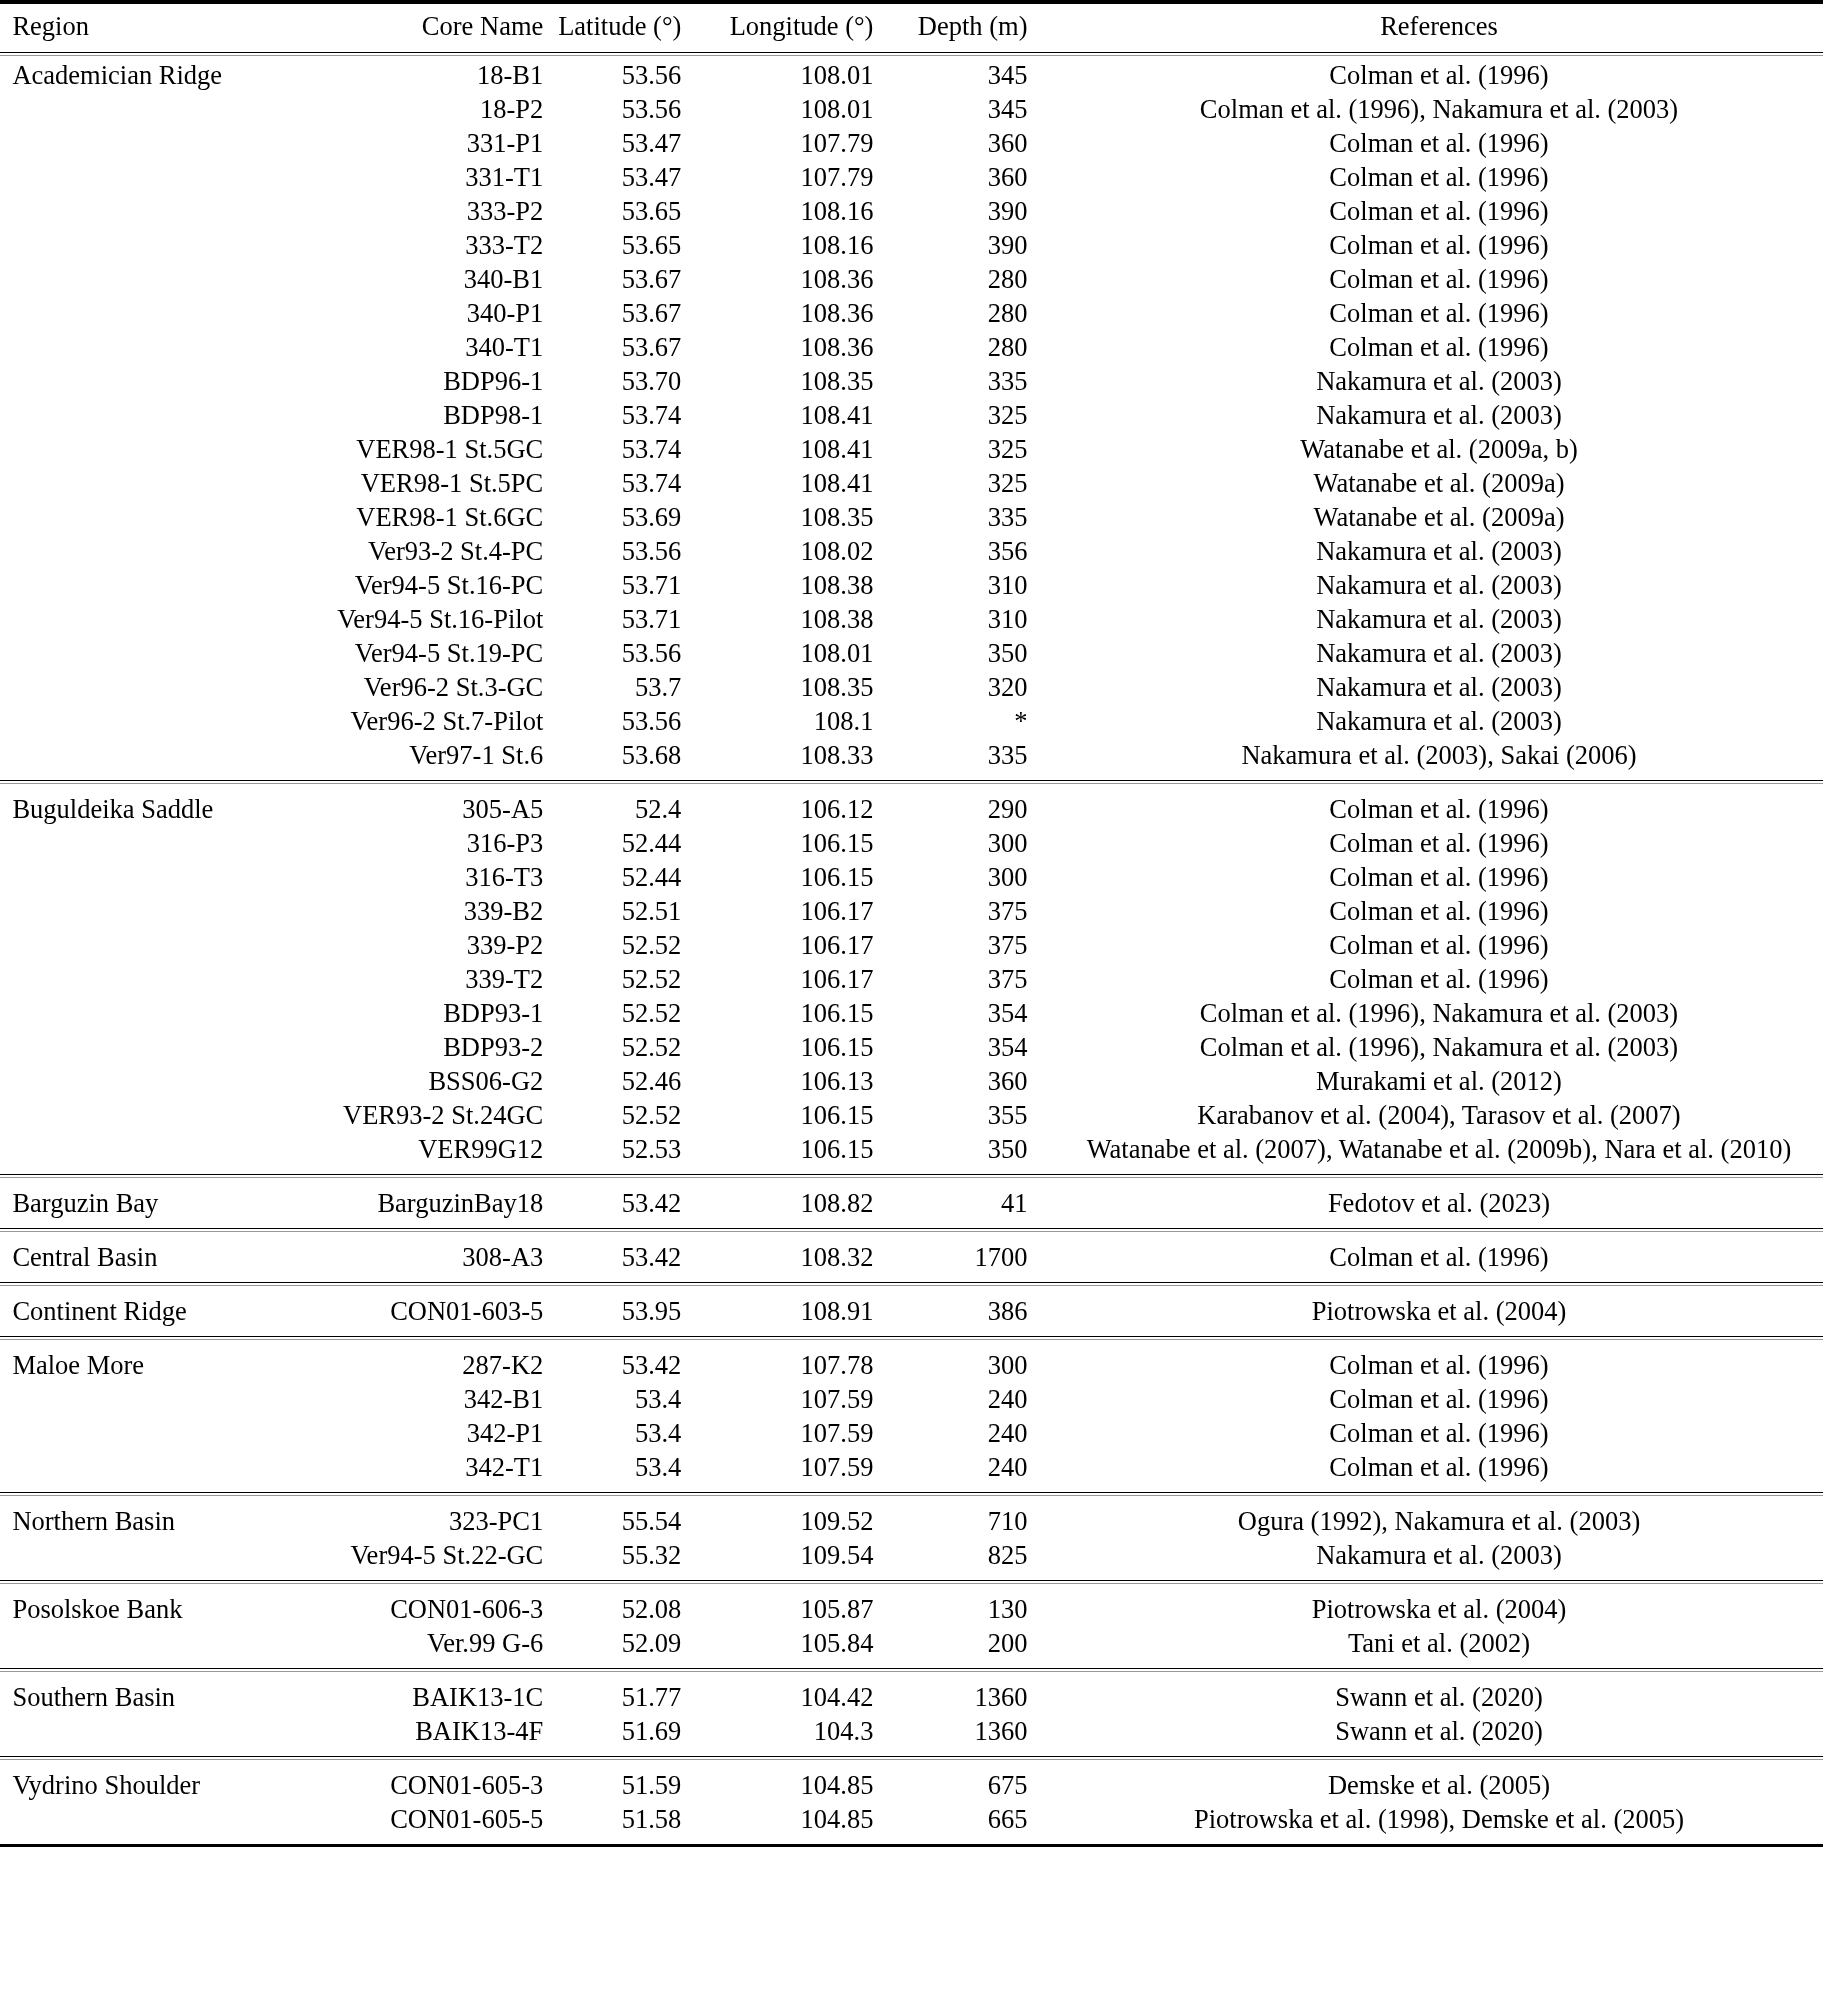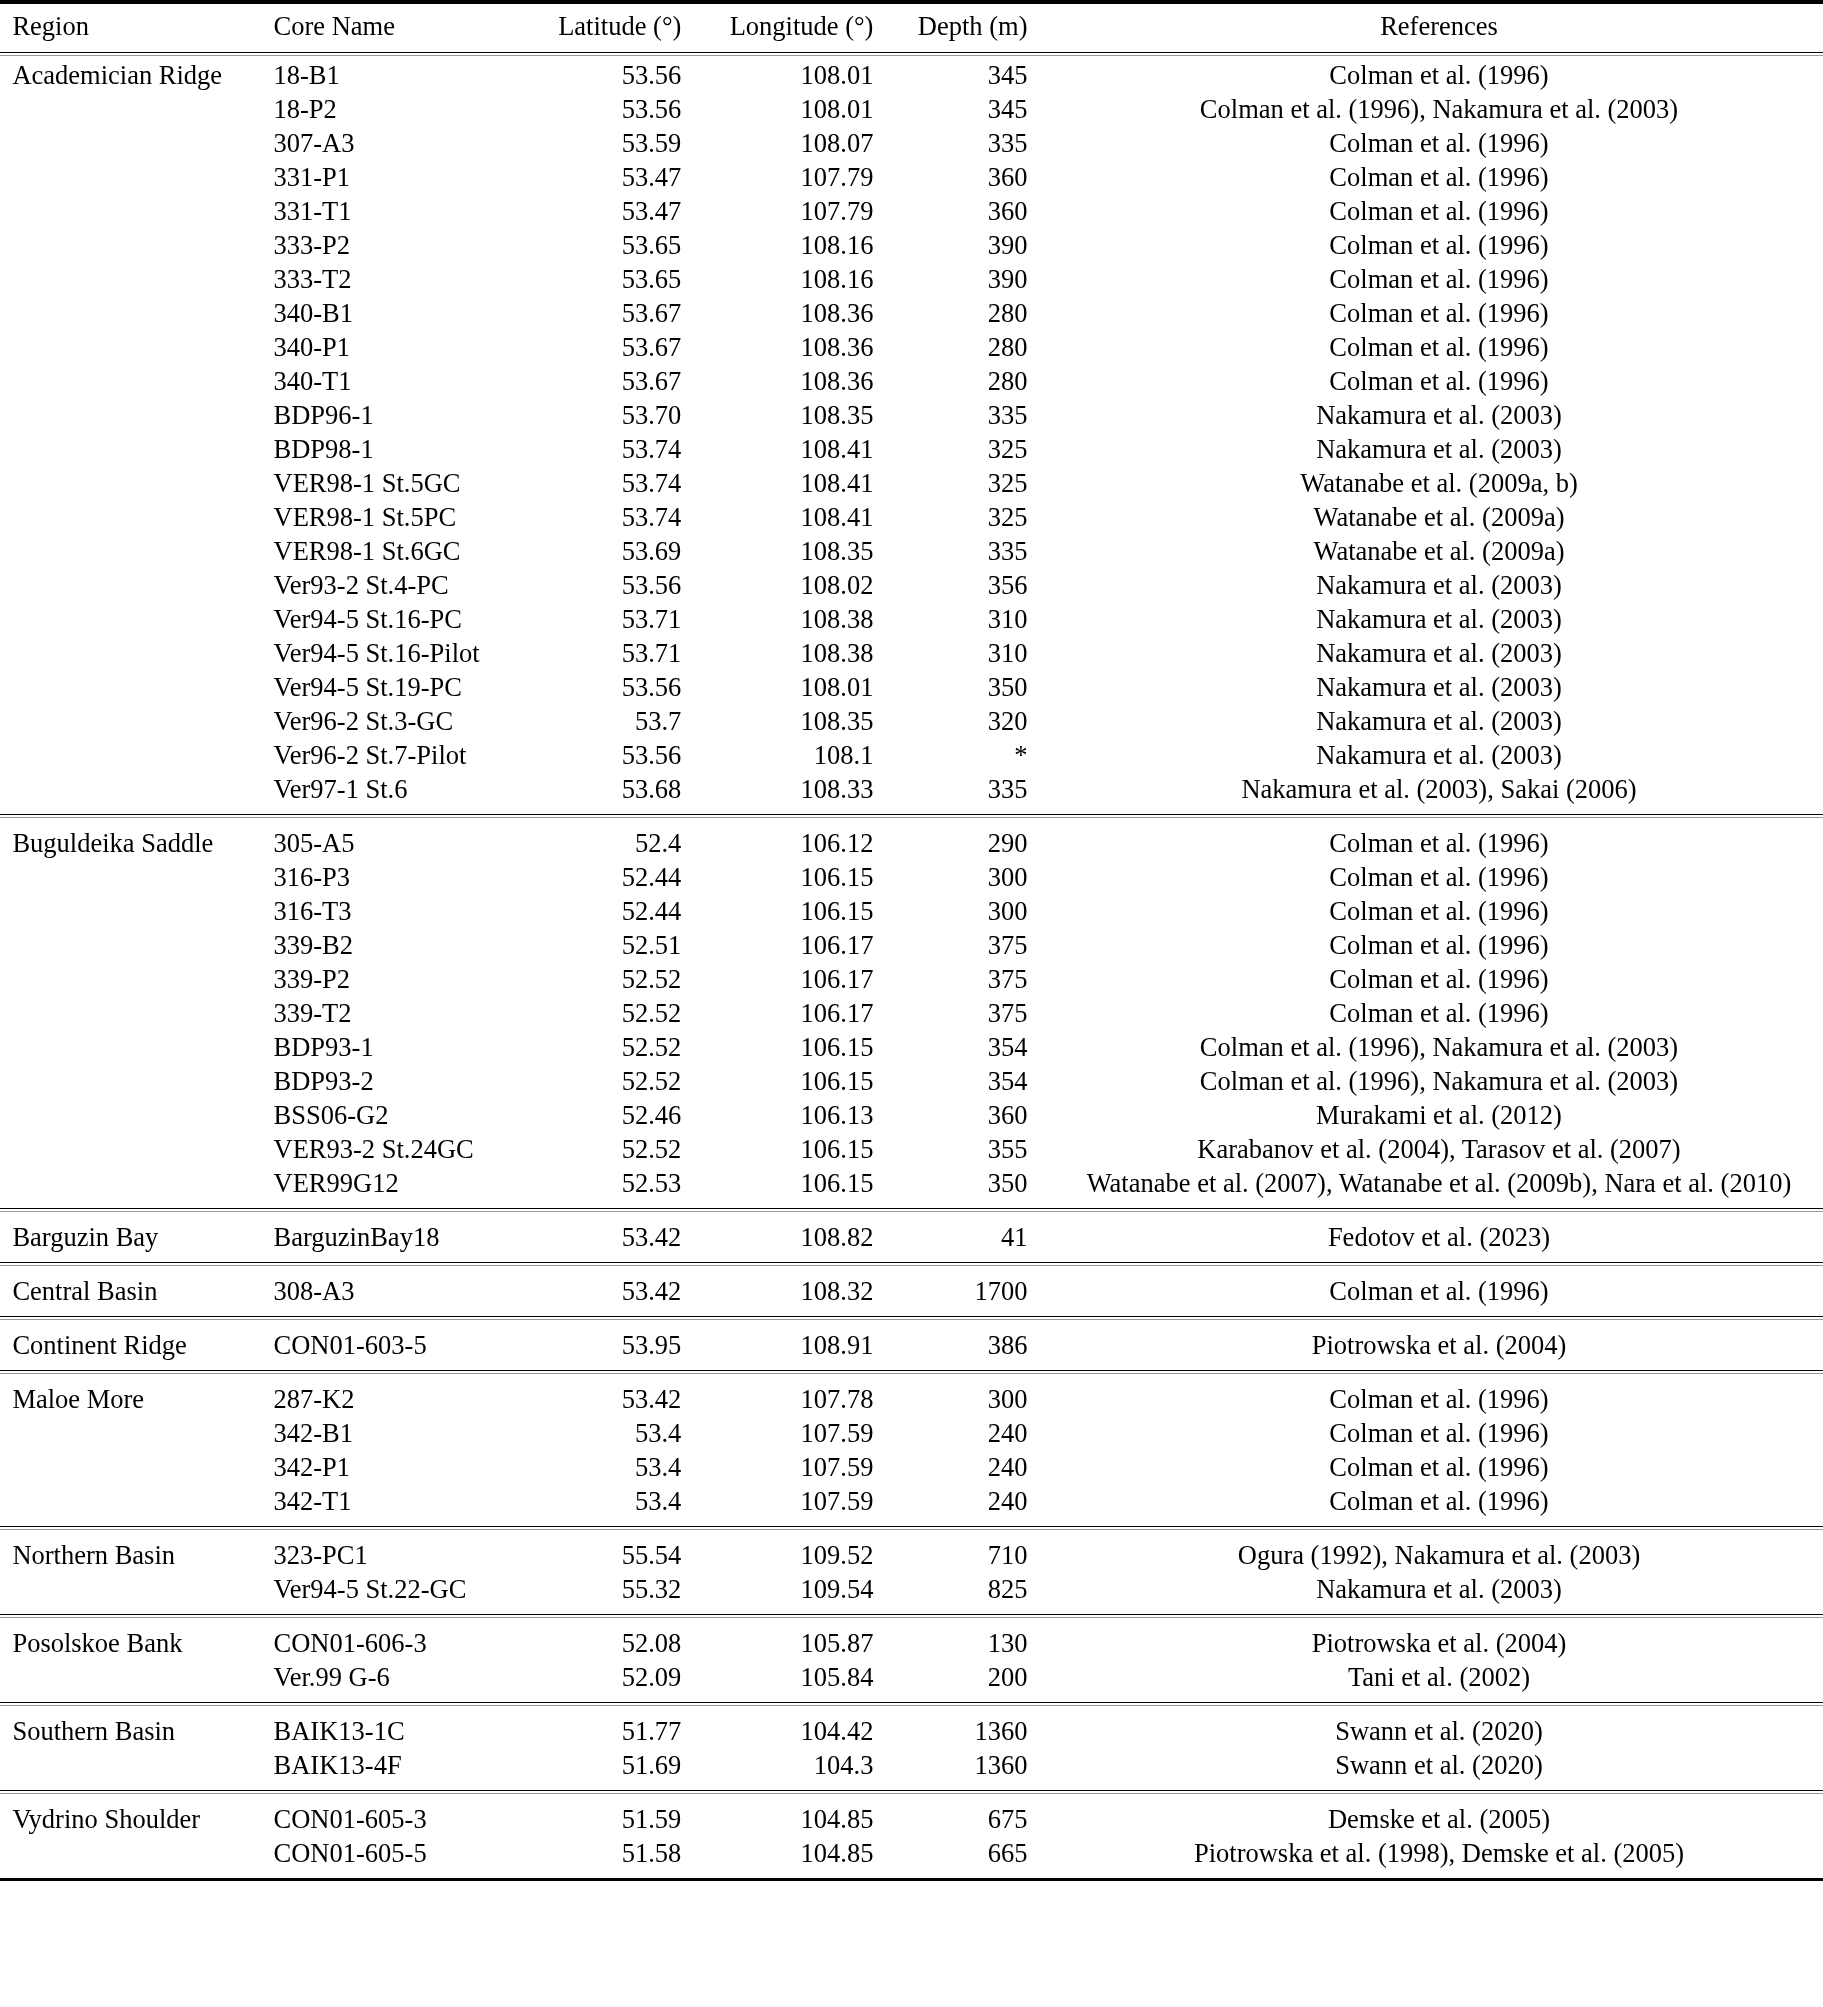--- a/index.html
+++ b/index.html
@@ -47,21 +47,21 @@
   }
   thead th {
     height: 46px;
     vertical-align: middle;
   }
   tr.data-row td {
     height: 34px;
     line-height: 34px;
   }
   td.cell-region, th.h-region { padding-left: 12.4px; }
-  td.cell-core,   th.h-core   { padding-left: 12.4px; }
+  td.cell-core,   th.h-core   { padding-left: 12.4px; text-align: right; }
   td.cell-refs,   th.h-refs   { padding-left: 26.5px; text-align: center; }
   .num { text-align: right; }
   .rule {
     height: 1.8px;
     border-top: 1.8px solid #000;
     border-bottom: 0.9px solid #999;
   }
   tr.header-rule-row td { height: 8.8px; }
   tr.section-sep td { height: 20px; }
 </style>
@@ -106,28 +106,20 @@
       <tr class="data-row">
         <td class="cell-region"></td>
         <td class="cell-core">18-P2</td>
         <td class="num">53.56</td>
         <td class="num">108.01</td>
         <td class="num">345</td>
         <td class="cell-refs">Colman et al. (1996), Nakamura et al. (2003)</td>
       </tr>
       <tr class="data-row">
         <td class="cell-region"></td>
-        <td class="cell-core">307-A3</td>
-        <td class="num">53.59</td>
-        <td class="num">108.07</td>
-        <td class="num">335</td>
-        <td class="cell-refs">Colman et al. (1996)</td>
-      </tr>
-      <tr class="data-row">
-        <td class="cell-region"></td>
         <td class="cell-core">331-P1</td>
         <td class="num">53.47</td>
         <td class="num">107.79</td>
         <td class="num">360</td>
         <td class="cell-refs">Colman et al. (1996)</td>
       </tr>
       <tr class="data-row">
         <td class="cell-region"></td>
         <td class="cell-core">331-T1</td>
         <td class="num">53.47</td>

